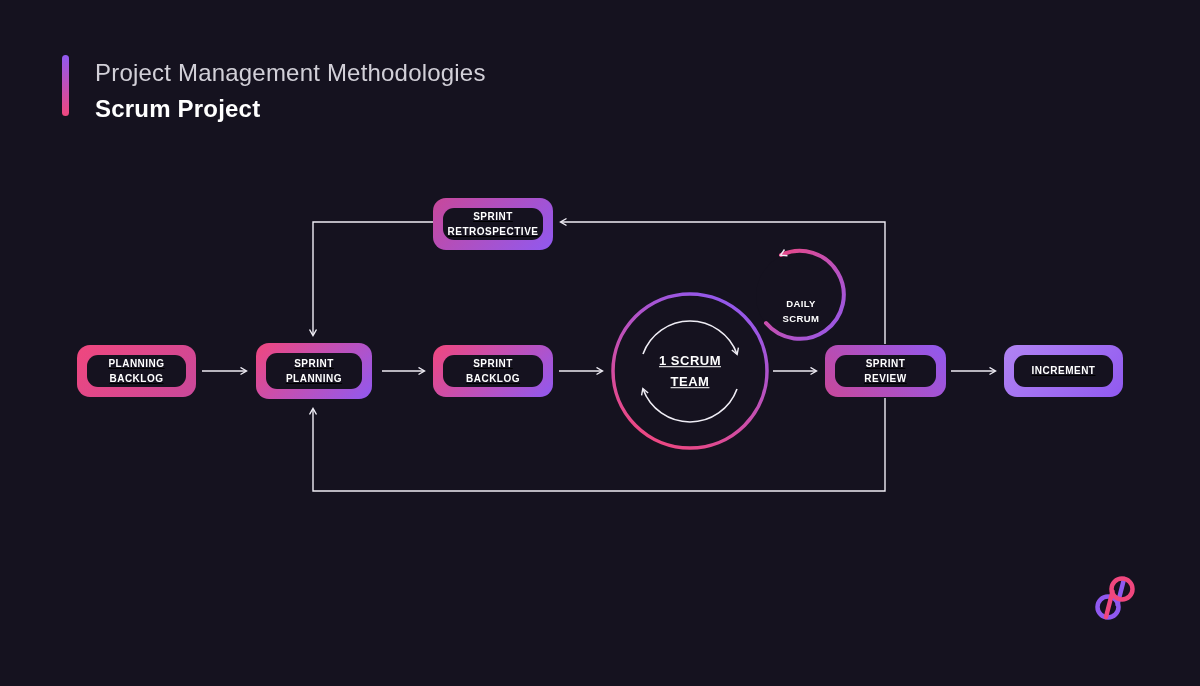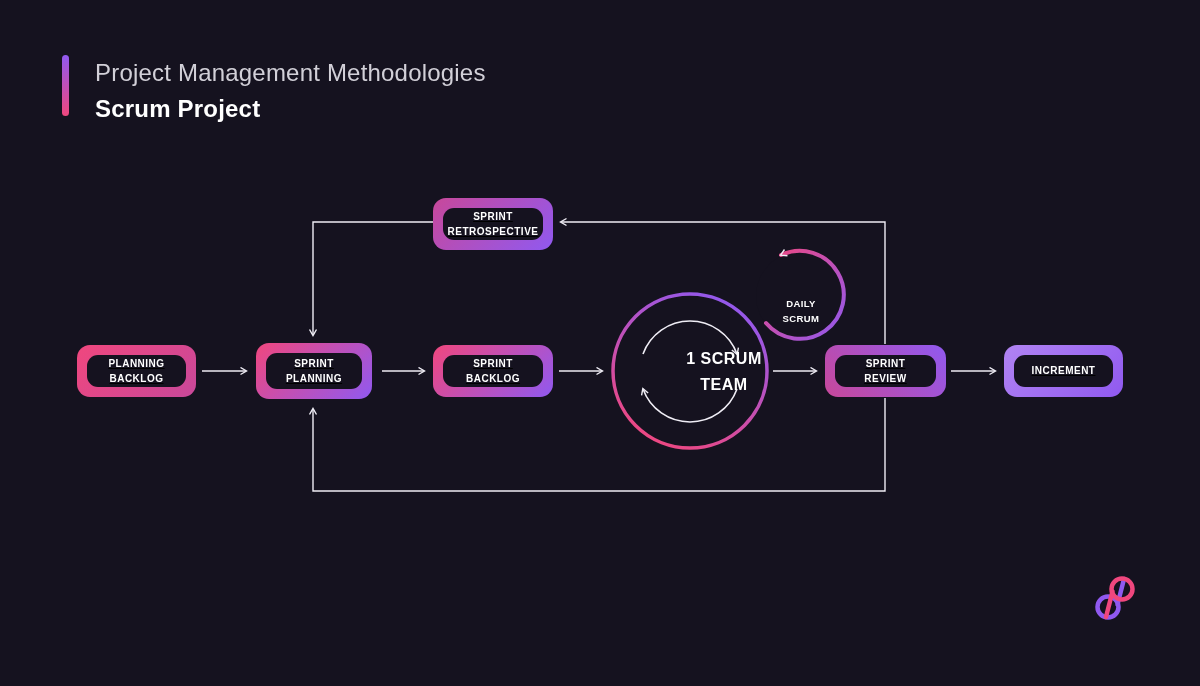--- a/index.html
+++ b/index.html
@@ -79,21 +79,21 @@
     background: linear-gradient(135deg, var(--violet), var(--purple)); }
   
   .circle-label {
     position: absolute;
     transform: translate(-50%, -50%);
     color: var(--text);
     font-weight: 700;
     text-align: center;
     white-space: pre-line;
   }
-  #label-scrum-team { left: 724px; top: 372px; font-size: 16px; letter-spacing: 0.5px; line-height: 1.6; }
+  #label-scrum-team { left: 690px; top: 372px; font-size: 13px; letter-spacing: 0.5px; line-height: 1.6; text-decoration: underline; }
   #label-daily-scrum { left: 801px; top: 312px; font-size: 9.5px; letter-spacing: 0.4px; line-height: 1.55; }
   
   .wires {
     position: absolute;
     inset: 0;
     pointer-events: none;
   }
   .connector {
     fill: none;
     stroke: var(--line);

